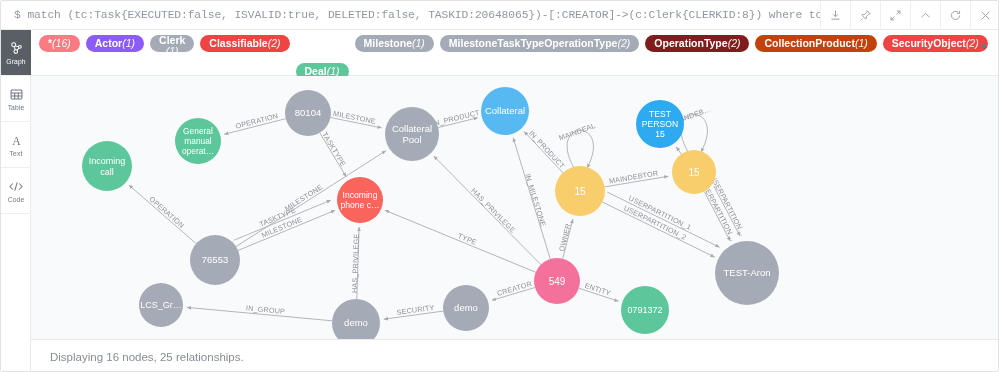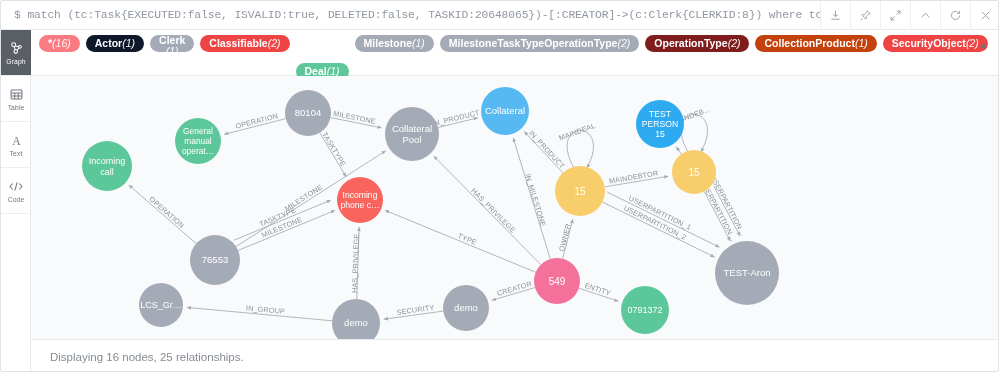--- a/index.html
+++ b/index.html
@@ -232,21 +232,21 @@
       </span>
       <span class="slabel">Code</span>
     </div>
   </div>
 
   <div class="legend" id="legend">
       <div class="chip" style="background: rgb(250, 123, 129);">
         <span>*</span>
         <span class="cnt">(16)</span>
       </div>
-      <div class="chip" style="background: #0f172a;">
+      <div class="chip" style="background: #8b5cf6;">
         <span>Actor</span>
         <span class="cnt">(1)</span>
       </div>
       <div class="chip" style="background: rgb(165, 171, 182); flex-direction: column;">
         <span>Clerk</span>
         <span class="cnt">(1)</span>
       </div>
       <div class="chip" style="background: #ef4444; justify-content: center;">
         <span>Classifiable</span>
         <span class="cnt">(2)</span>

